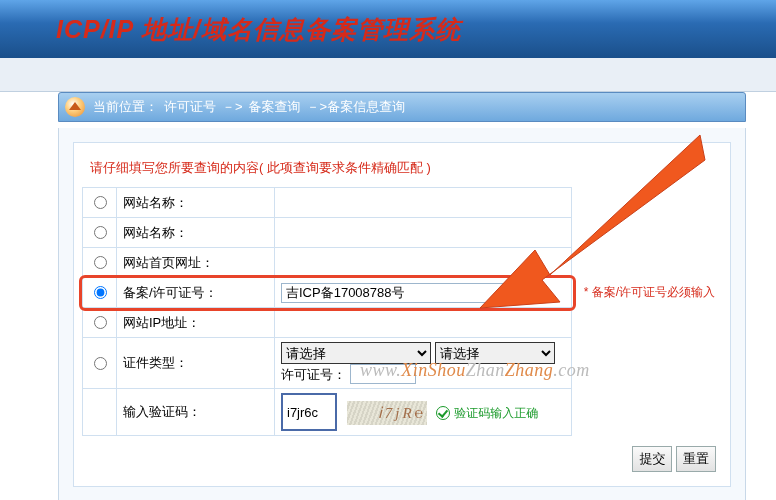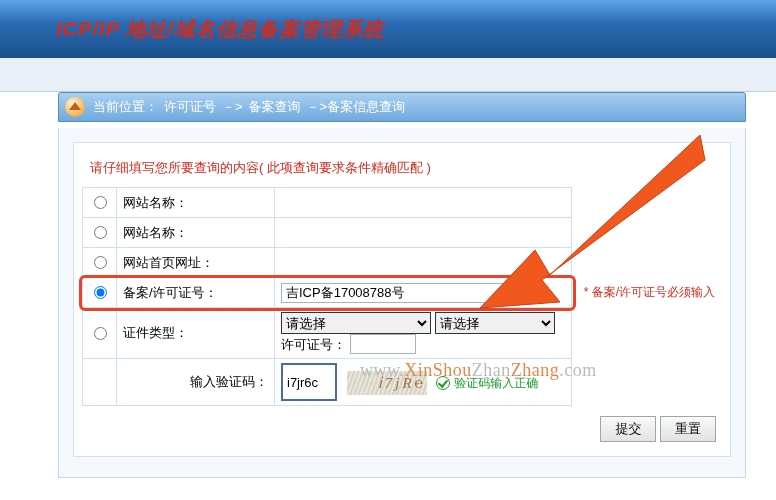--- a/index.html
+++ b/index.html
@@ -13,21 +13,21 @@
   }
   .header {
     background: linear-gradient(to bottom, #5fa5e8 0%, #2a6bb3 40%, #1a4f8a 100%);
     height: 58px;
     display: flex;
     align-items: center;
     padding-left: 56px;
   }
   .header-title {
     color: #d62a1a;
-    font-size: 20px;
+    font-size: 25px;
     font-weight: bold;
     font-style: italic;
     letter-spacing: 1px;
   }
   .gap-bar {
     height: 34px;
     background: #e9eff6;
     border-bottom: 1px solid #c0d0e0;
   }
   .breadcrumb-bar {
@@ -134,40 +134,41 @@
     left: 3px; top: 1px;
     width: 4px; height: 7px;
     border-right: 2px solid #1a9a2a;
     border-bottom: 2px solid #1a9a2a;
     transform: rotate(40deg);
   }
   .btn-row { text-align: right; padding: 10px 6px 0 0; }
   .btn {
     border: 1px solid #9aa;
     background: linear-gradient(#fafafa,#e2e2e2);
-    padding: 3px 14px;
+    padding: 3px 6px;
     font-size: 13px;
     cursor: pointer;
   }
   
   .arrow {
     position: absolute;
     left: 470px; top: 130px;
     width: 240px; height: 180px;
     pointer-events: none;
   }
   
   .watermark {
     position: absolute;
     left: 360px; top: 360px;
     font-size: 18px;
     color: #bbb;
     letter-spacing: 0.5px;
     pointer-events: none;
     font-family: Georgia, serif;
+    font-style: italic;
   }
   .watermark b { color: #e08a4a; font-weight: normal; }
   .small-in { width: 66px; height: 20px; border: 1px solid #9db6cd; padding: 1px 4px; }
   .captcha-in { width: 56px; height: 38px; border: 2px solid #4a6aa8; padding: 1px 4px; font-size: 13px; }
 </style>
 </head>
 <body>
 
 <div class="header">
   <div class="header-title">ICP/IP 地址/域名信息备案管理系统</div>
@@ -208,32 +209,38 @@
         <td class="note-cell"></td>
       </tr>
       <tr class="highlight-row" id="hlrow">
         <td class="radio-cell"><input type="radio" name="q" checked="" style=""></td>
         <td class="label-cell">备案/许可证号：</td>
         <td><input class="text" value="吉ICP备17008788号" style=""></td>
         <td class="note-cell">* 备案/许可证号必须输入</td>
       </tr>
       <tr>
         <td class="radio-cell"><input type="radio" name="q" style=""></td>
+        <td class="label-cell">网站IP地址：</td>
+        <td></td>
+        <td class="note-cell"></td>
+      </tr>
+      <tr>
+        <td class="radio-cell"><input type="radio" name="q" style=""></td>
         <td class="label-cell">证件类型：</td>
         <td>
           <select class="sel"><option>请选择</option></select>
           <select class="sel" style="width:120px"><option>请选择</option></select>
           <span>许可证号：</span>
           <input class="small-in" style="">
         </td>
         <td class="note-cell"></td>
       </tr>
       <tr>
         <td class="radio-cell"></td>
-        <td class="label-cell" style="text-align:right">输入验证码：</td>
+        <td class="label-cell" style="">输入验证码：</td>
         <td>
           <input class="captcha-in" value="i7jr6c" style="">
           <span class="captcha-img">ⅰ7jR℮</span>
           <span class="captcha-ok"><span class="tick"></span><span>验证码输入正确</span></span>
         </td>
         <td class="note-cell"></td>
       </tr>
     </tbody>
       </table>
     <div class="btn-row">

